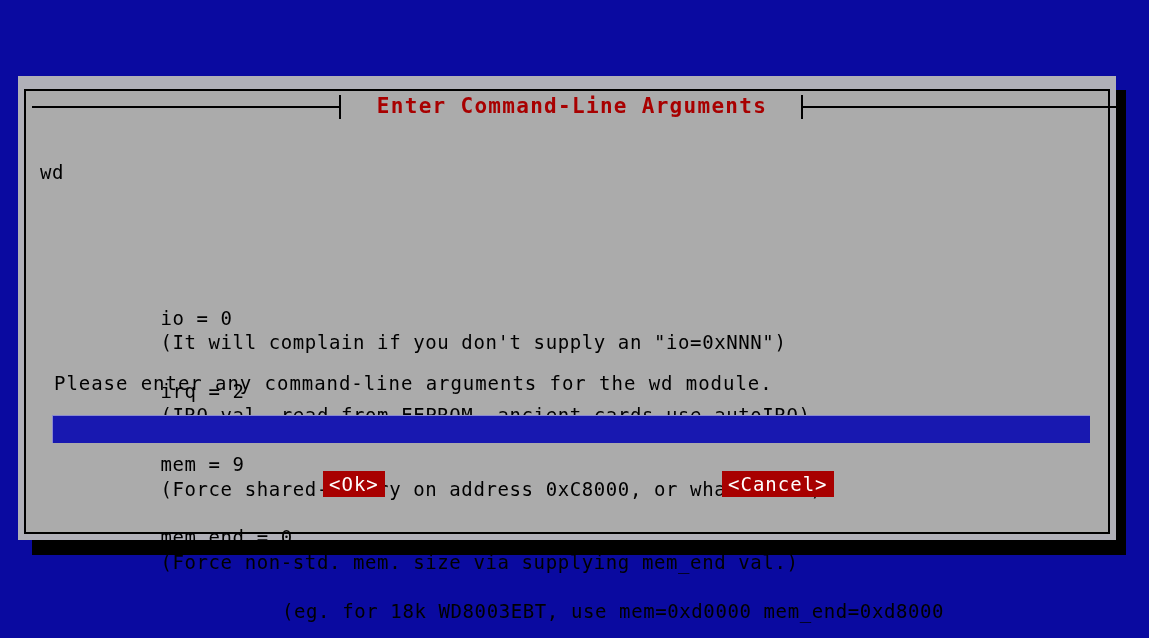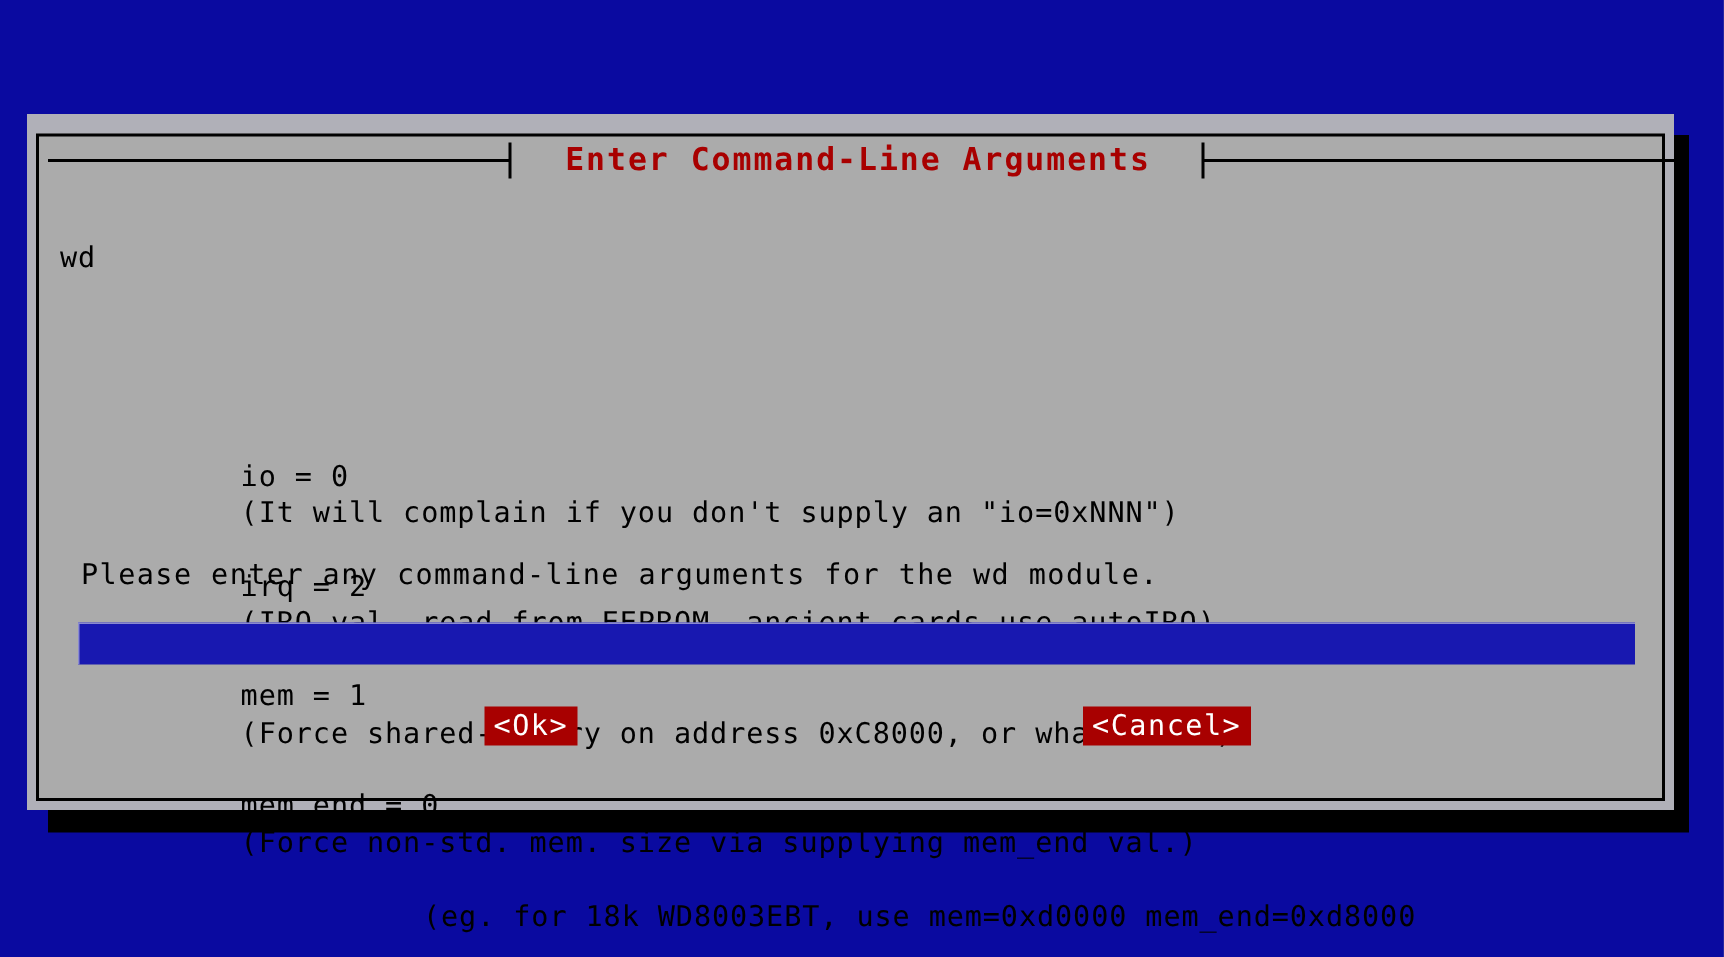--- a/index.html
+++ b/index.html
@@ -218,21 +218,21 @@
 
         <div class="param-row">
           <span class="param-key">io = 0</span>
           <span class="param-desc">(It will complain if you don't supply an "io=0xNNN")</span>
         </div>
         <div class="param-row">
           <span class="param-key">irq = 2</span>
           <span class="param-desc">(IRQ val. read from EEPROM, ancient cards use autoIRQ)</span>
         </div>
         <div class="param-row">
-          <span class="param-key">mem = 1</span>
+          <span class="param-key">mem = 9</span>
           <span class="param-desc">(Force shared-memory on address 0xC8000, or whatever..)</span>
         </div>
         <div class="param-row">
           <span class="param-key">mem_end = 0</span>
           <span class="param-desc">(Force non-std. mem. size via supplying mem_end val.)</span>
         </div>
 
         <div class="cont-row">(eg. for 18k WD8003EBT, use mem=0xd0000 mem_end=0xd8000</div>
 
         

